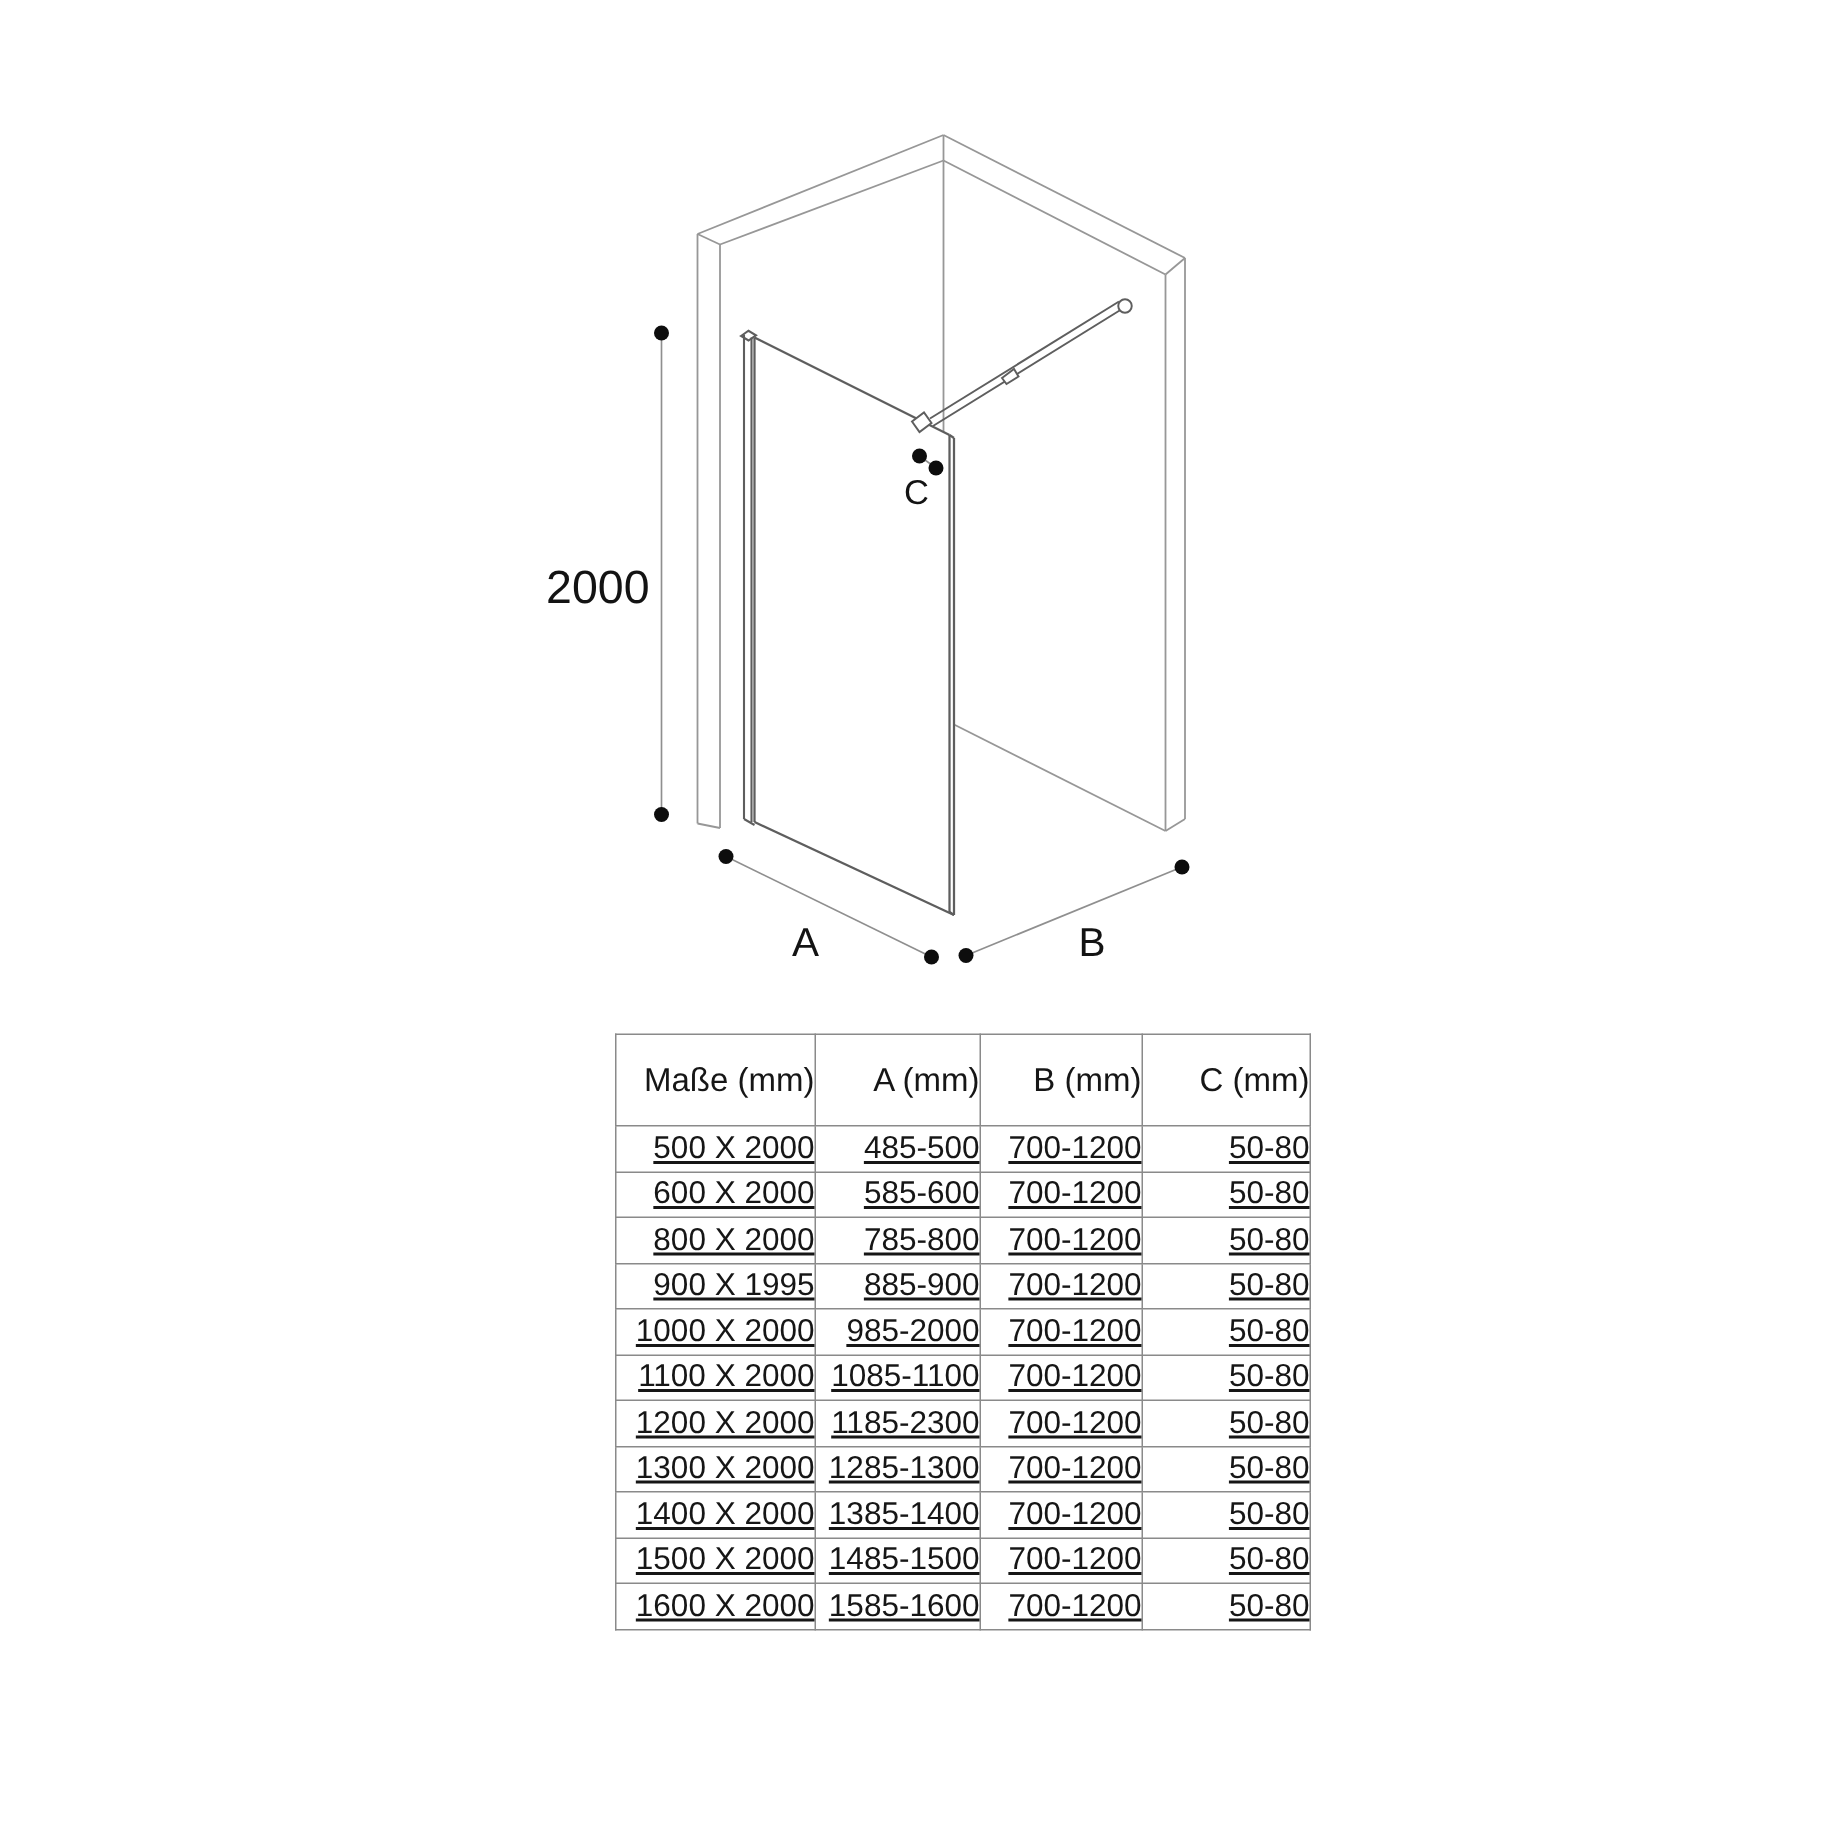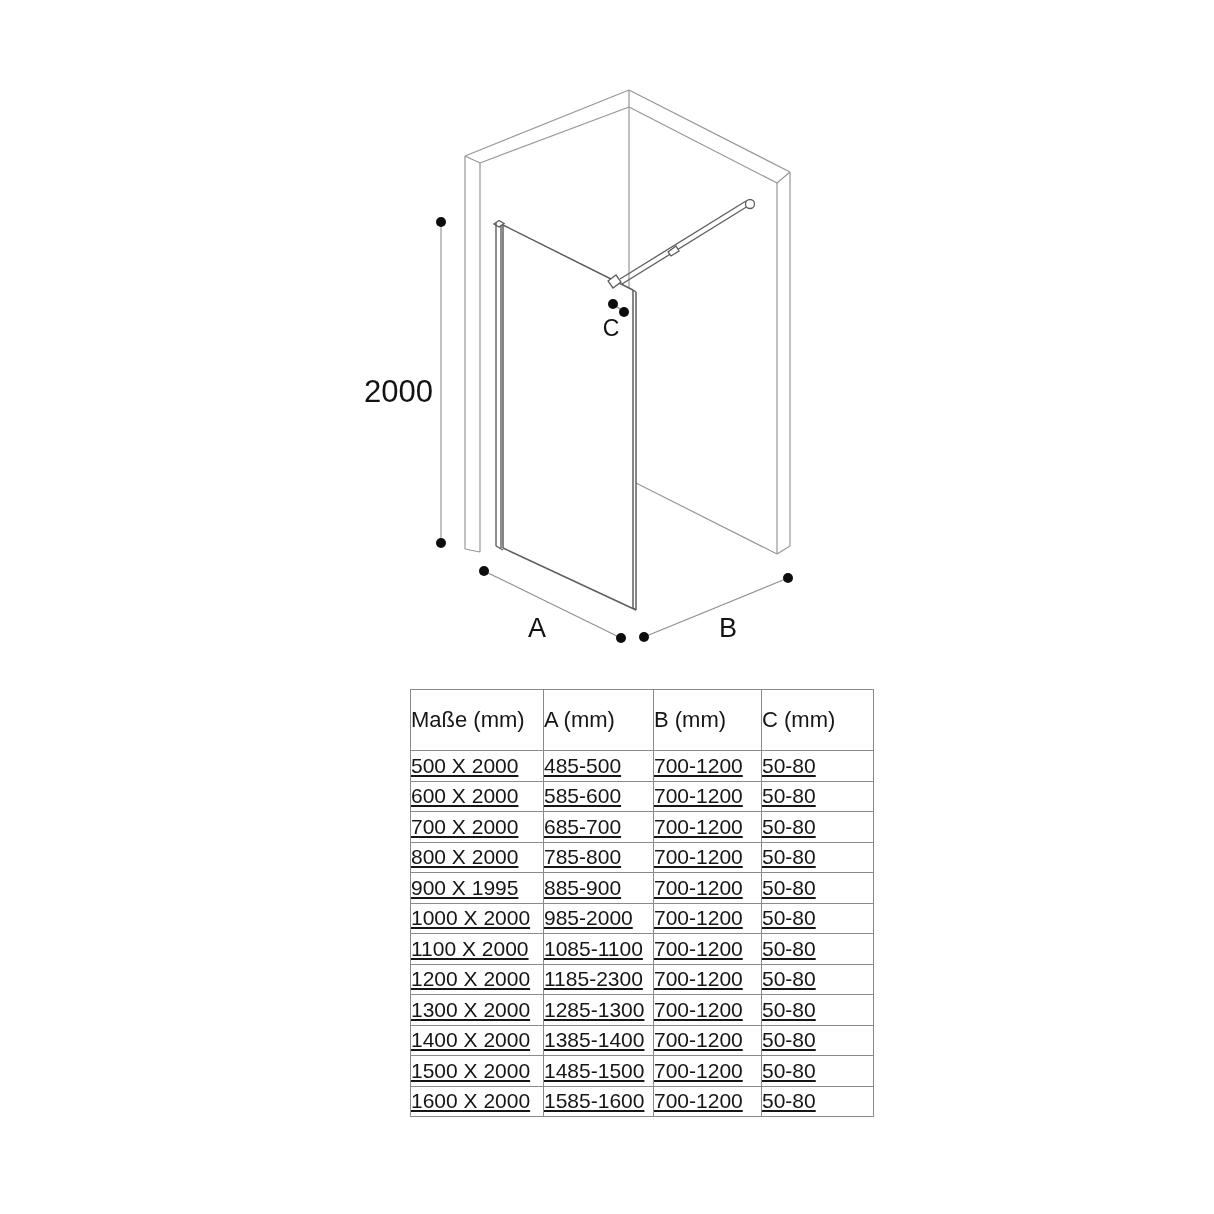--- a/index.html
+++ b/index.html
@@ -1,20 +1,20 @@
 <!DOCTYPE html>
 <html><head>
 <meta charset="utf-8">
 <style>
   html,body{margin:0;padding:0;background:#fff;}
   #page{position:relative;width:1214px;height:1214px;background:#fff;overflow:hidden;
         font-family:"Liberation Sans", sans-serif;color:#151515;}
   #drawing{position:absolute;left:0;top:0;}
   #size-table{position:absolute;left:410px;top:689px;border-collapse:collapse;table-layout:fixed;}
-  #size-table td{border:1.5px solid #8a8a8a;text-align:left;vertical-align:middle;
+  #size-table td{border:1.5px solid #8a8a8a;text-align:right;vertical-align:middle;
                  font-size:21px;color:#161616;padding:0;white-space:nowrap;}
   #size-table tr.hdr td{height:60px;font-size:22px;}
   #size-table tr.datarow td{height:29.5px;text-decoration:underline;}
   svg text{fill:#131313;}
 </style>
 </head>
 <body>
 
 <div id="page">
 
@@ -115,26 +115,20 @@
       <td>700-1200</td>
       <td>50-80</td>
     </tr>
     <tr class="datarow">
       <td>600 X 2000</td>
       <td>585-600</td>
       <td>700-1200</td>
       <td>50-80</td>
     </tr>
     <tr class="datarow">
-      <td>700 X 2000</td>
-      <td>685-700</td>
-      <td>700-1200</td>
-      <td>50-80</td>
-    </tr>
-    <tr class="datarow">
       <td>800 X 2000</td>
       <td>785-800</td>
       <td>700-1200</td>
       <td>50-80</td>
     </tr>
     <tr class="datarow">
       <td>900 X 1995</td>
       <td>885-900</td>
       <td>700-1200</td>
       <td>50-80</td>

